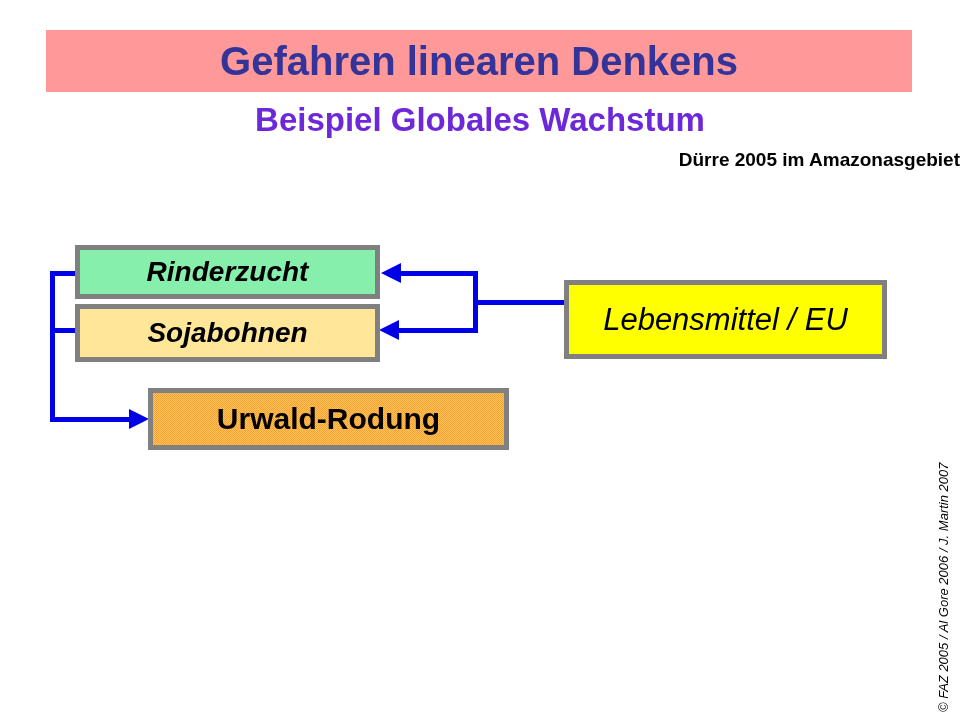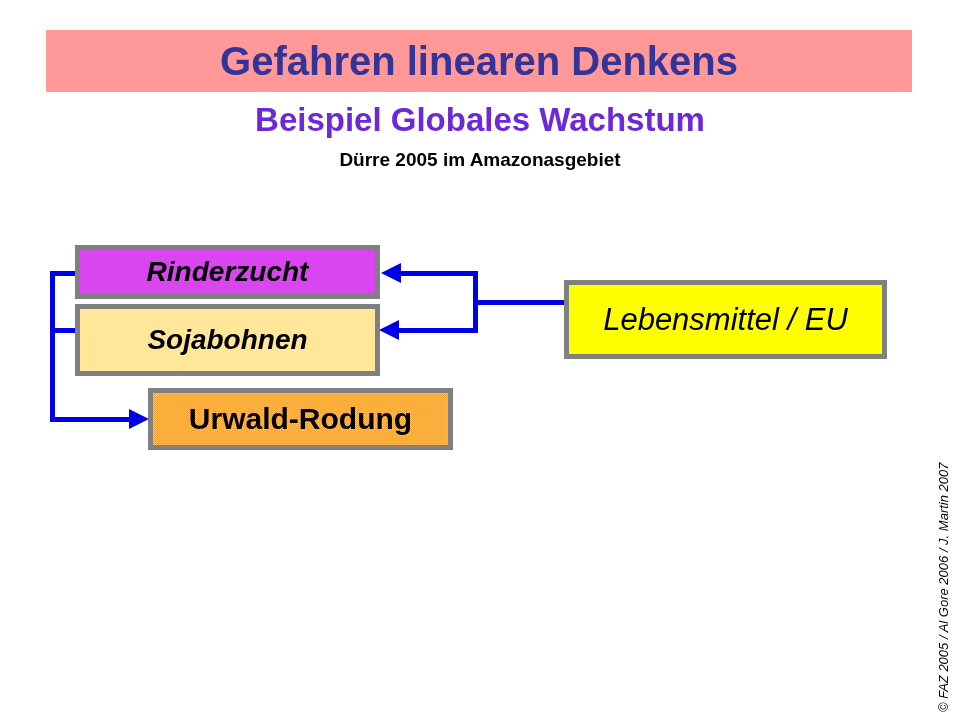--- a/index.html
+++ b/index.html
@@ -22,40 +22,40 @@
     color:#333399; font-size:40px; font-weight:bold; letter-spacing:0px;
     white-space:nowrap;
   }
   .subtitle {
     position:absolute; left:0; top:101px; width:960px;
     text-align:center; font-size:33px; font-weight:bold; color:#6d28d9;
     white-space:nowrap;
   }
   .sub-subtitle {
     position:absolute; left:0; top:149px; width:960px;
-    text-align:center; font-size:19px; font-weight:bold; color:#000000;
+    text-align:right; font-size:19px; font-weight:bold; color:#000000;
     white-space:nowrap;
   }
 
   
   .node {
     position:absolute; border:5px solid #808080;
     display:flex; align-items:center; justify-content:center;
     color:#000000; white-space:nowrap;
   }
   .node-rinderzucht {
     left:75px; top:245px; width:305px; height:54px;
-    background:#d946ef; font-size:28px; font-weight:bold; font-style:italic;
+    background:#86efac; font-size:28px; font-weight:bold; font-style:italic;
   }
   .node-sojabohnen {
-    left:75px; top:304px; width:305px; height:72px;
+    left:75px; top:304px; width:305px; height:58px;
     background:#FFE699; font-size:28px; font-weight:bold; font-style:italic;
   }
   .node-urwald {
-    left:148px; top:388px; width:305px; height:62px;
+    left:148px; top:388px; width:361px; height:62px;
     background-color:#F7A22E;
     background-image:conic-gradient(#FFC25C 25%, transparent 0 50%, #FFC25C 0 75%, transparent 0);
     background-size:2px 2px;
     font-size:30px; font-weight:bold;
   }
   .node-lebensmittel {
     left:564px; top:280px; width:323px; height:79px;
     background:#FFFF00; font-size:31px; font-style:italic; font-weight:normal;
   }
 

